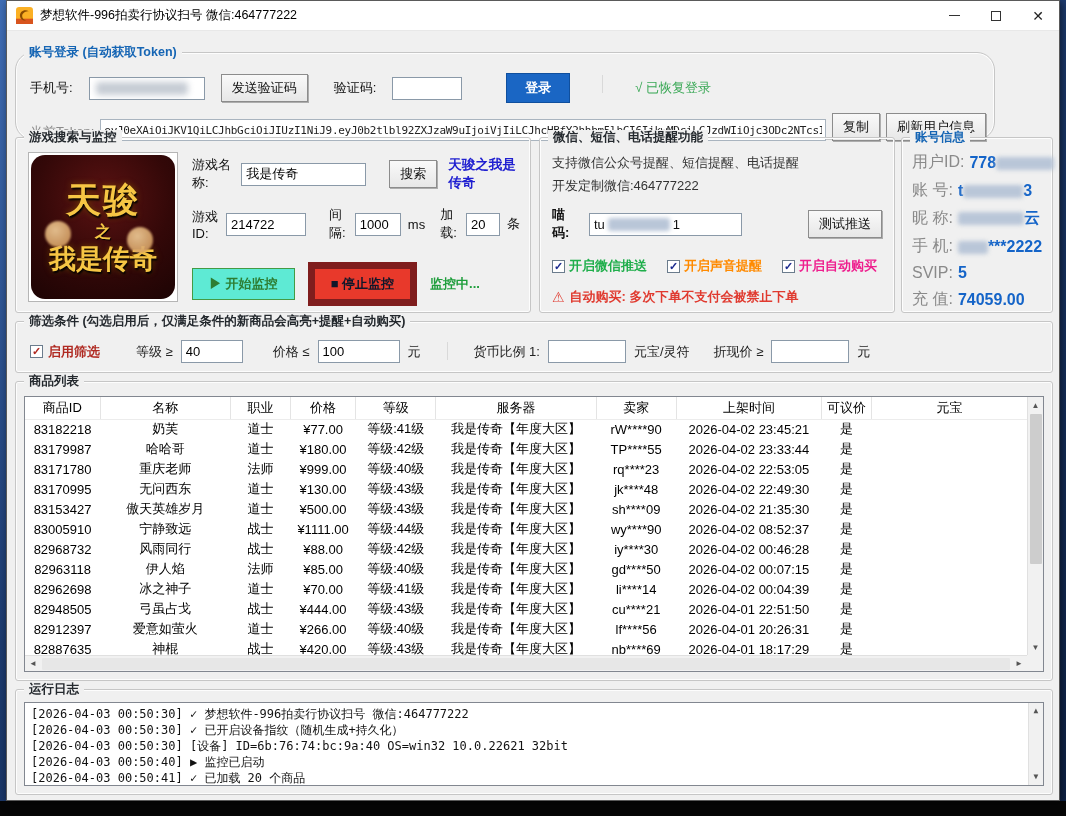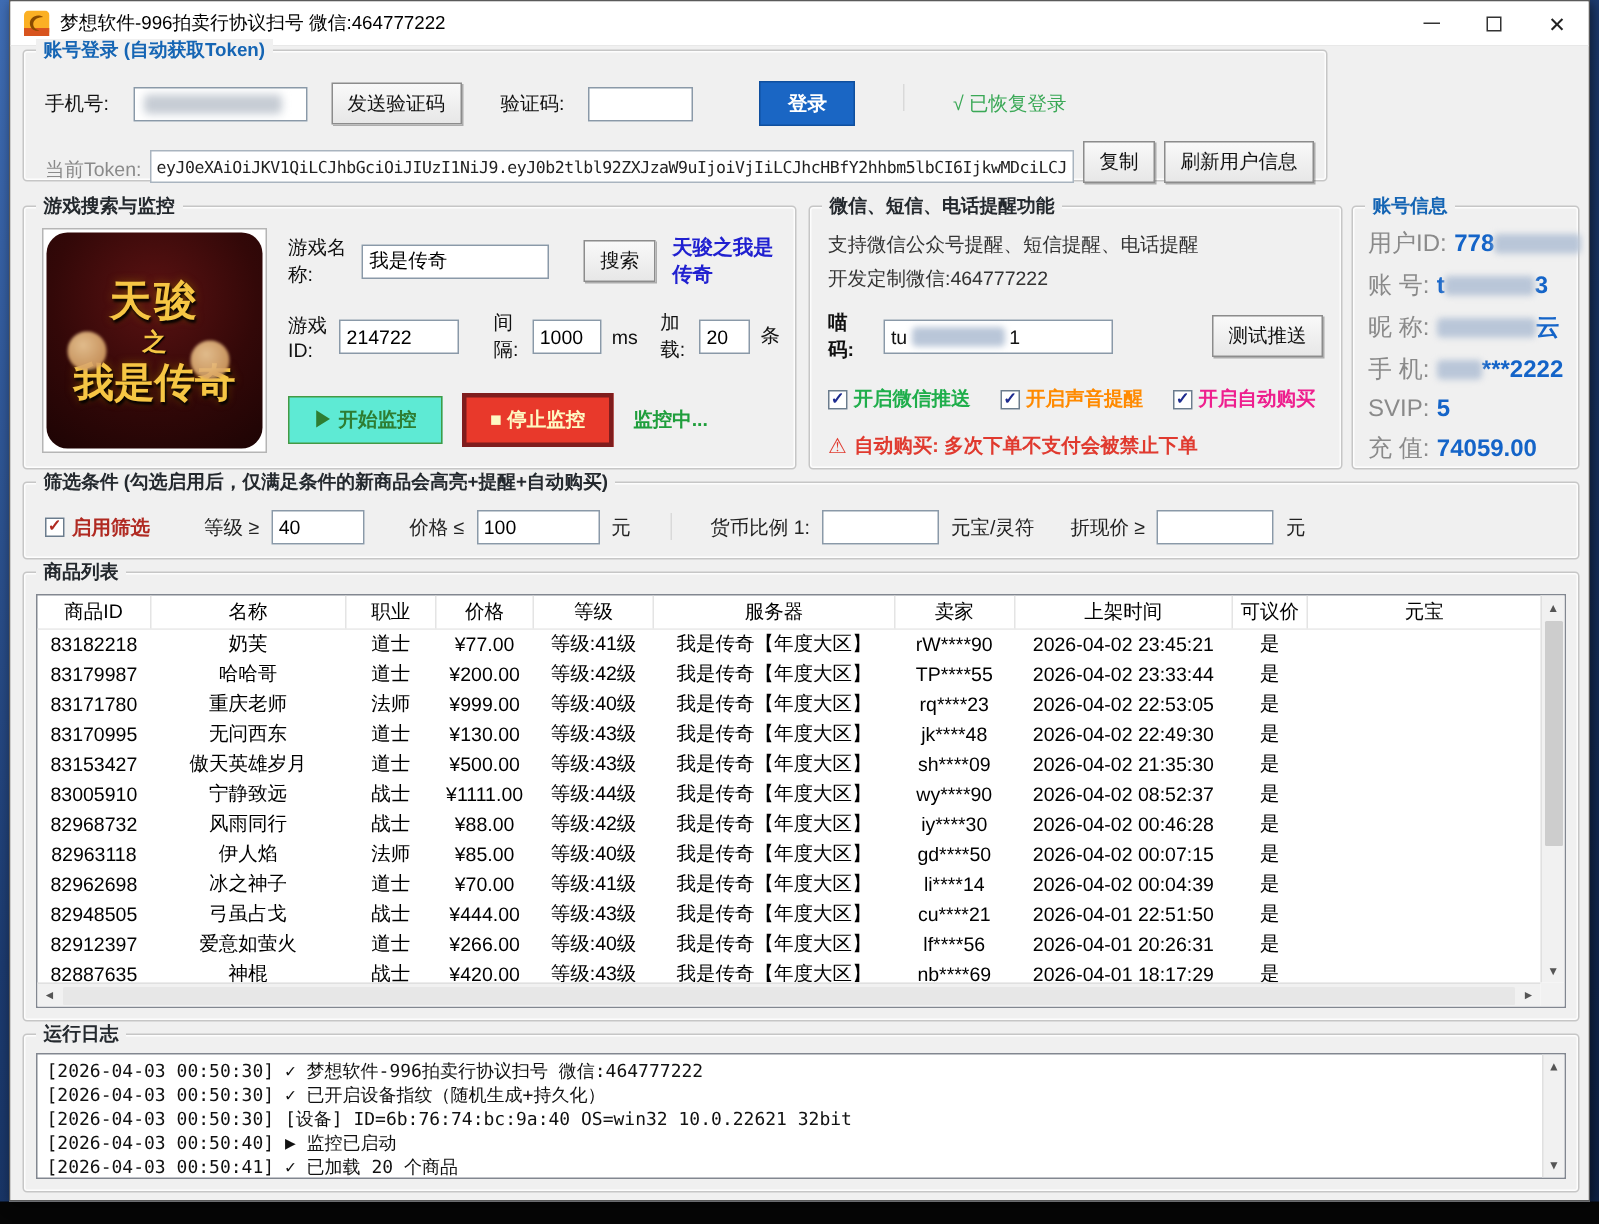--- a/index.html
+++ b/index.html
@@ -26,44 +26,44 @@
   .gb{position:absolute;border:1px solid #c6c6c6;border-radius:3px;box-shadow:inset 0 0 0 1px #fdfdfd;}
   .gb>.legend{position:absolute;top:-8px;left:8px;background:#f0f0f0;padding:0 5px;font-size:12.5px;font-weight:bold;line-height:15px;white-space:nowrap;}
   .legend-blue{color:#1565b4;}
   .legend-dark{color:#24292e;}
   
   .inp{background:#fff;border:1px solid #8a99a8;height:23px;font-size:13px;padding:0 4px;font-family:"Liberation Sans",sans-serif;}
   .btn{background:linear-gradient(#f9f9f9,#e7e7e7);border:1px solid #8c8c8c;box-shadow:1px 1px 0 rgba(90,90,90,.45);
        font-size:13px;padding:4px 10px;cursor:pointer;font-family:"Liberation Sans",sans-serif;color:#111;white-space:nowrap;}
   .btn-primary{background:#1a66c4;border:1px solid #0f4f9e;color:#fff;font-weight:bold;padding:5px 18px;box-shadow:none;}
   .btn-green{background:#5eead4;border:1px solid #449a44;color:#2e7d32;font-weight:bold;padding:6px 16px;box-shadow:none;}
-  .btn-red{background:#e8392b;border:3px solid #7f1d1d;color:#fef9c3;font-weight:bold;padding:6px 16px;box-shadow:none;}
+  .btn-red{background:#e8392b;border:7px solid #7f1d1d;color:#0f172a;font-weight:bold;padding:6px 16px;box-shadow:none;}
   .cb{width:13px;height:13px;background:#fff;border:1px solid #6b7c8d;display:inline-flex;align-items:center;justify-content:center;
       font-size:11px;line-height:1;color:#1d2b8f;flex:0 0 auto;cursor:pointer;}
   .cb.red-check{color:#b02a22;}
   .blob{display:inline-block;height:13px;border-radius:3px;background:#b9c6d8;filter:blur(2px);vertical-align:-2px;}
   .sep-v{width:1px;align-self:stretch;background:#d9d9d9;margin:2px 4px;}
   .green-text{color:#3aa856;}
   .gray-label{color:#8a8a8a;}
   
-  .gb-login{left:8px;top:2px;width:870px;height:88px;}
+  .gb-login{left:8px;top:21px;width:980px;height:88px;border-radius:18px;}
   .login-row{display:flex;align-items:center;gap:16px;padding:20px 12px 0 14px;}
   .token-row{display:flex;align-items:flex-end;gap:6px;padding:10px 8px 0 14px;}
   .token-inp{flex:1;height:22px;border:1px solid #a9b4bf;background:#fff;color:#222;
      font-family:"DejaVu Sans Mono",monospace;font-size:11px;letter-spacing:-.3px;padding:0 3px;}
   .phone-inp{width:116px;position:relative;overflow:hidden;}
   .phone-blur{position:absolute;left:6px;top:4px;width:92px;height:13px;border-radius:3px;background:#c6ccd4;filter:blur(3px);}
   
   .gb-game{left:8px;top:106px;width:516px;height:176px;}
   .game-flex{display:flex;padding:14px 10px 0 12px;gap:14px;}
   .game-frame{width:150px;height:150px;border:1px solid #b5b5b5;background:#fff;padding:2px;flex:0 0 auto;}
   .game-icon{width:100%;height:100%;border-radius:14px;position:relative;overflow:hidden;
      background:radial-gradient(circle at 50% 30%,#5a1212 0%,#330808 55%,#1d0404 100%);
      display:flex;flex-direction:column;align-items:center;justify-content:center;}
-  .gi-l1{font-size:28px;font-weight:bold;color:#f6c644;text-shadow:1px 2px 2px #000,0 0 6px #7a4a00;letter-spacing:2px;}
+  .gi-l1{font-size:35px;font-weight:bold;color:#f6c644;text-shadow:1px 2px 2px #000,0 0 6px #7a4a00;letter-spacing:2px;}
   .gi-l2{font-size:16px;font-weight:bold;color:#f6c644;text-shadow:1px 1px 1px #000;margin:-2px 0;}
   .gi-l3{font-size:27px;font-weight:bold;color:#f6c644;text-shadow:1px 2px 2px #000,0 0 6px #7a4a00;}
   .gi-face{position:absolute;width:26px;height:26px;border-radius:50%;background:radial-gradient(circle at 40% 35%,#f3cf9a,#c98c4e);filter:blur(1px);opacity:.9;}
   .gi-face.f1{left:14px;top:66px;} .gi-face.f2{right:22px;top:72px;}
   .game-right{flex:1;display:flex;flex-direction:column;gap:14px;padding-top:4px;}
   .g-row{display:flex;align-items:center;gap:7px;}
   .game-link{color:#2020d0;font-weight:bold;font-size:13.5px;cursor:pointer;margin-left:4px;}
   .mon-status{color:#1f9e3c;font-weight:bold;margin-left:6px;}
   
   .gb-notify{left:532px;top:106px;width:356px;height:176px;}
@@ -323,21 +323,21 @@
                   <td>我是传奇【年度大区】</td>
                   <td>rW****90</td>
                   <td>2026-04-02 23:45:21</td>
                   <td>是</td>
                   <td></td>
                 </tr>
                 <tr>
                   <td>83179987</td>
                   <td>哈哈哥</td>
                   <td>道士</td>
-                  <td>¥200.00</td>
+                  <td>¥180.00</td>
                   <td>等级:42级</td>
                   <td>我是传奇【年度大区】</td>
                   <td>TP****55</td>
                   <td>2026-04-02 23:33:44</td>
                   <td>是</td>
                   <td></td>
                 </tr>
                 <tr>
                   <td>83171780</td>
                   <td>重庆老师</td>

